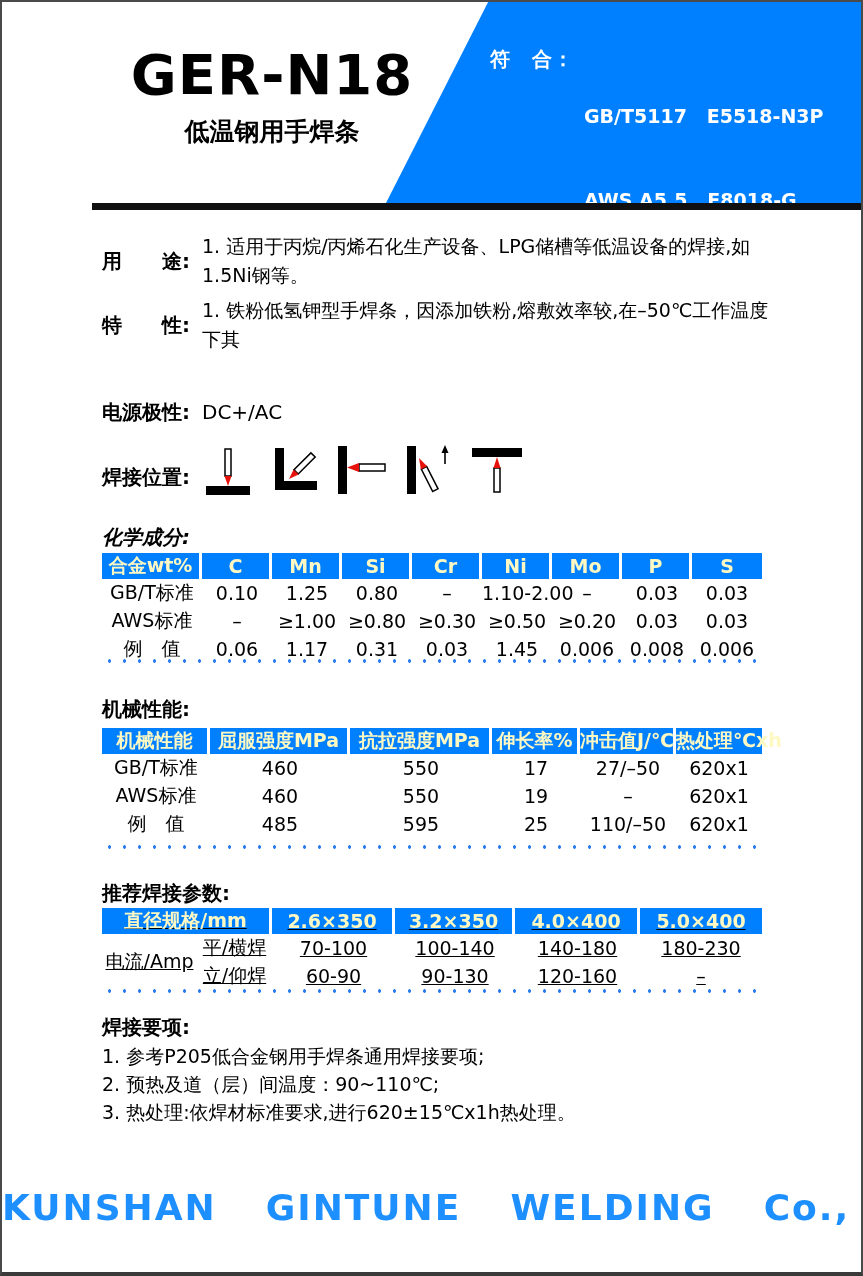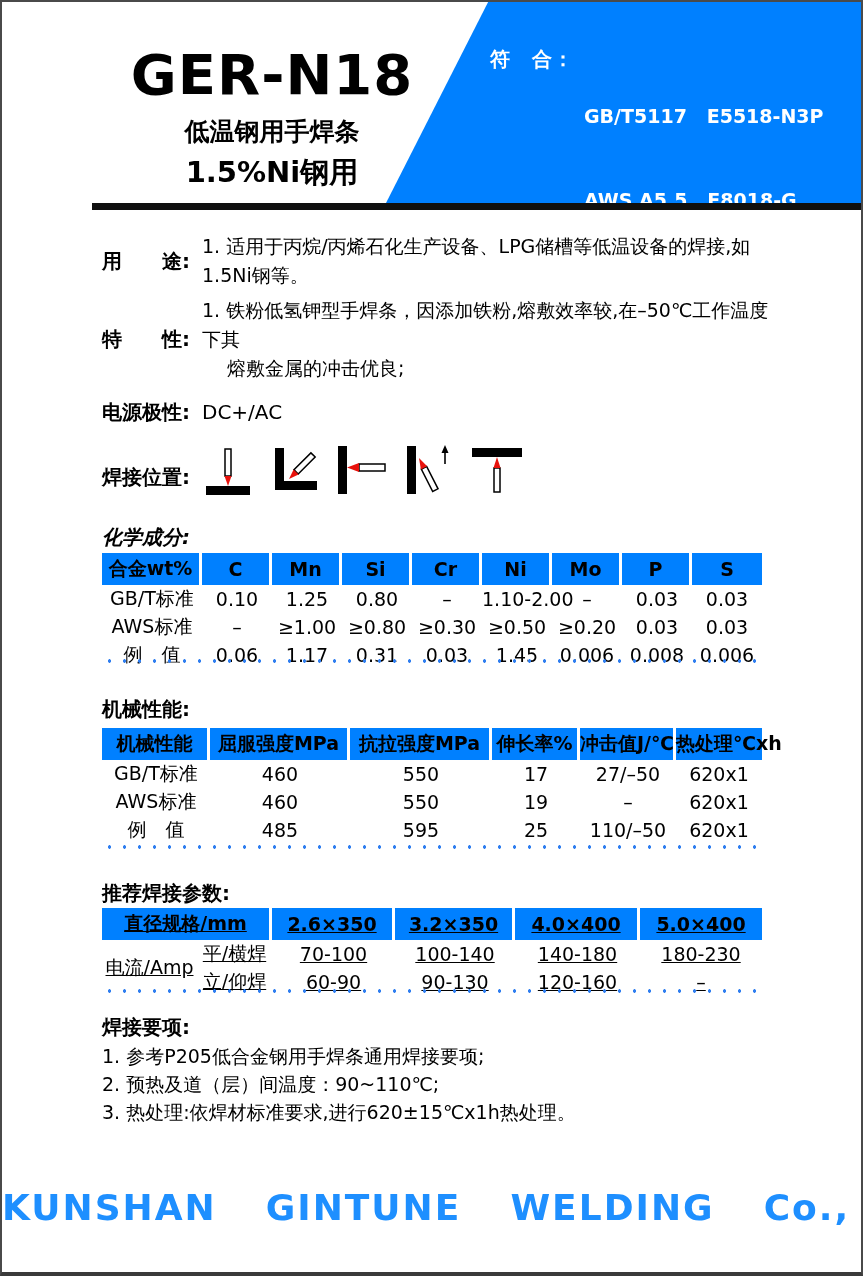--- a/index.html
+++ b/index.html
@@ -38,22 +38,22 @@
   .s-positions{top:440px;}
   .pos-row{display:flex;align-items:center;}
   .pos-row .lbl{flex:0 0 98px;margin-top:14px;}
   .pos-icons{display:flex;gap:11px;align-items:flex-end;}
   .pos-icons svg{display:block;}
   
   .tbl-label{position:absolute;left:100px;font-weight:bold;font-size:20px;}
   .l-chem{top:522px;font-style:italic;} .l-mech{top:694px;} .l-params{top:878px;}
   table.spec{position:absolute;left:100px;border-collapse:separate;border-spacing:0;
     table-layout:fixed;width:660px;}
-  table.spec th{background:#0080FF;color:#000000;font-weight:bold;font-size:19px;
-    height:32px;text-align:center;border-right:3px solid #fff;padding:0;white-space:nowrap;overflow:visible;}
+  table.spec th{background:#0080FF;color:#fef9c3;font-weight:bold;font-size:19px;
+    height:26px;text-align:center;border-right:3px solid #fff;padding:0;white-space:nowrap;overflow:visible;}
   table.spec th:last-child{border-right:none;}
   table.spec td{font-size:19px;text-align:center;height:28px;padding:0;white-space:nowrap;}
   .t-chem{top:551px;} .t-mech{top:726px;} .t-params{top:906px;text-decoration:underline;}
   .t-params td{height:27px;}
   .dots{position:absolute;left:100px;width:660px;height:4px;background-repeat:repeat-x;
     background-image:radial-gradient(circle,#2f7ef0 1.6px,rgba(0,0,0,0) 1.9px);background-size:15px 4px;}
   .d-chem{top:657px;} .d-mech{top:843px;} .d-params{top:987px;}
   
   .s-notes{top:964px;margin-top:47px;}
   .s-notes .item{line-height:28px;}
@@ -73,33 +73,31 @@
         <div class="line">GB/T5117   E5518-N3P</div>
         <div class="line">AWS A5.5   E8018-G</div>
         <div class="line">A5.5M E5518-G</div>
         <div class="line">EN ISO 2560–A:无相应标准</div>
         <div class="line">EN ISO 2560–B:E5518–N3 P</div>
       </div>
     </div>
   </div>
   <div class="title">GER-N18</div>
   <div class="subtitle">低温钢用手焊条</div>
-  <div class="subtitle2">1.5%Ni钢用</div>
   <div class="black-rule"></div>
 
   <div class="sect s-usage row-flex">
     <span class="lbl">用　　途:</span>
     <span>1. 适用于丙烷/丙烯石化生产设备、LPG储槽等低温设备的焊接,如1.5Ni钢等。</span>
   </div>
 
   <div class="sect s-features row-flex">
     <span class="lbl">特　　性:</span>
     <div class="feat-lines">
       <div class="line">1. 铁粉低氢钾型手焊条，因添加铁粉,熔敷效率较,在–50℃工作温度下其</div>
-      <div class="line">熔敷金属的冲击优良;</div>
     </div>
   </div>
 
   <div class="sect s-positions pos-row">
     <span class="lbl">焊接位置:</span>
     <div class="pos-icons">
       <svg width="56" height="56" viewBox="0 0 56 56">
         <rect x="6" y="44" width="44" height="9" fill="#000"></rect>
         <rect x="25" y="7" width="6" height="27" fill="#fff" stroke="#000" stroke-width="1.5"></rect>
         <polygon points="24.5,34 31.5,34 28,44" fill="#E8120C"></polygon>

